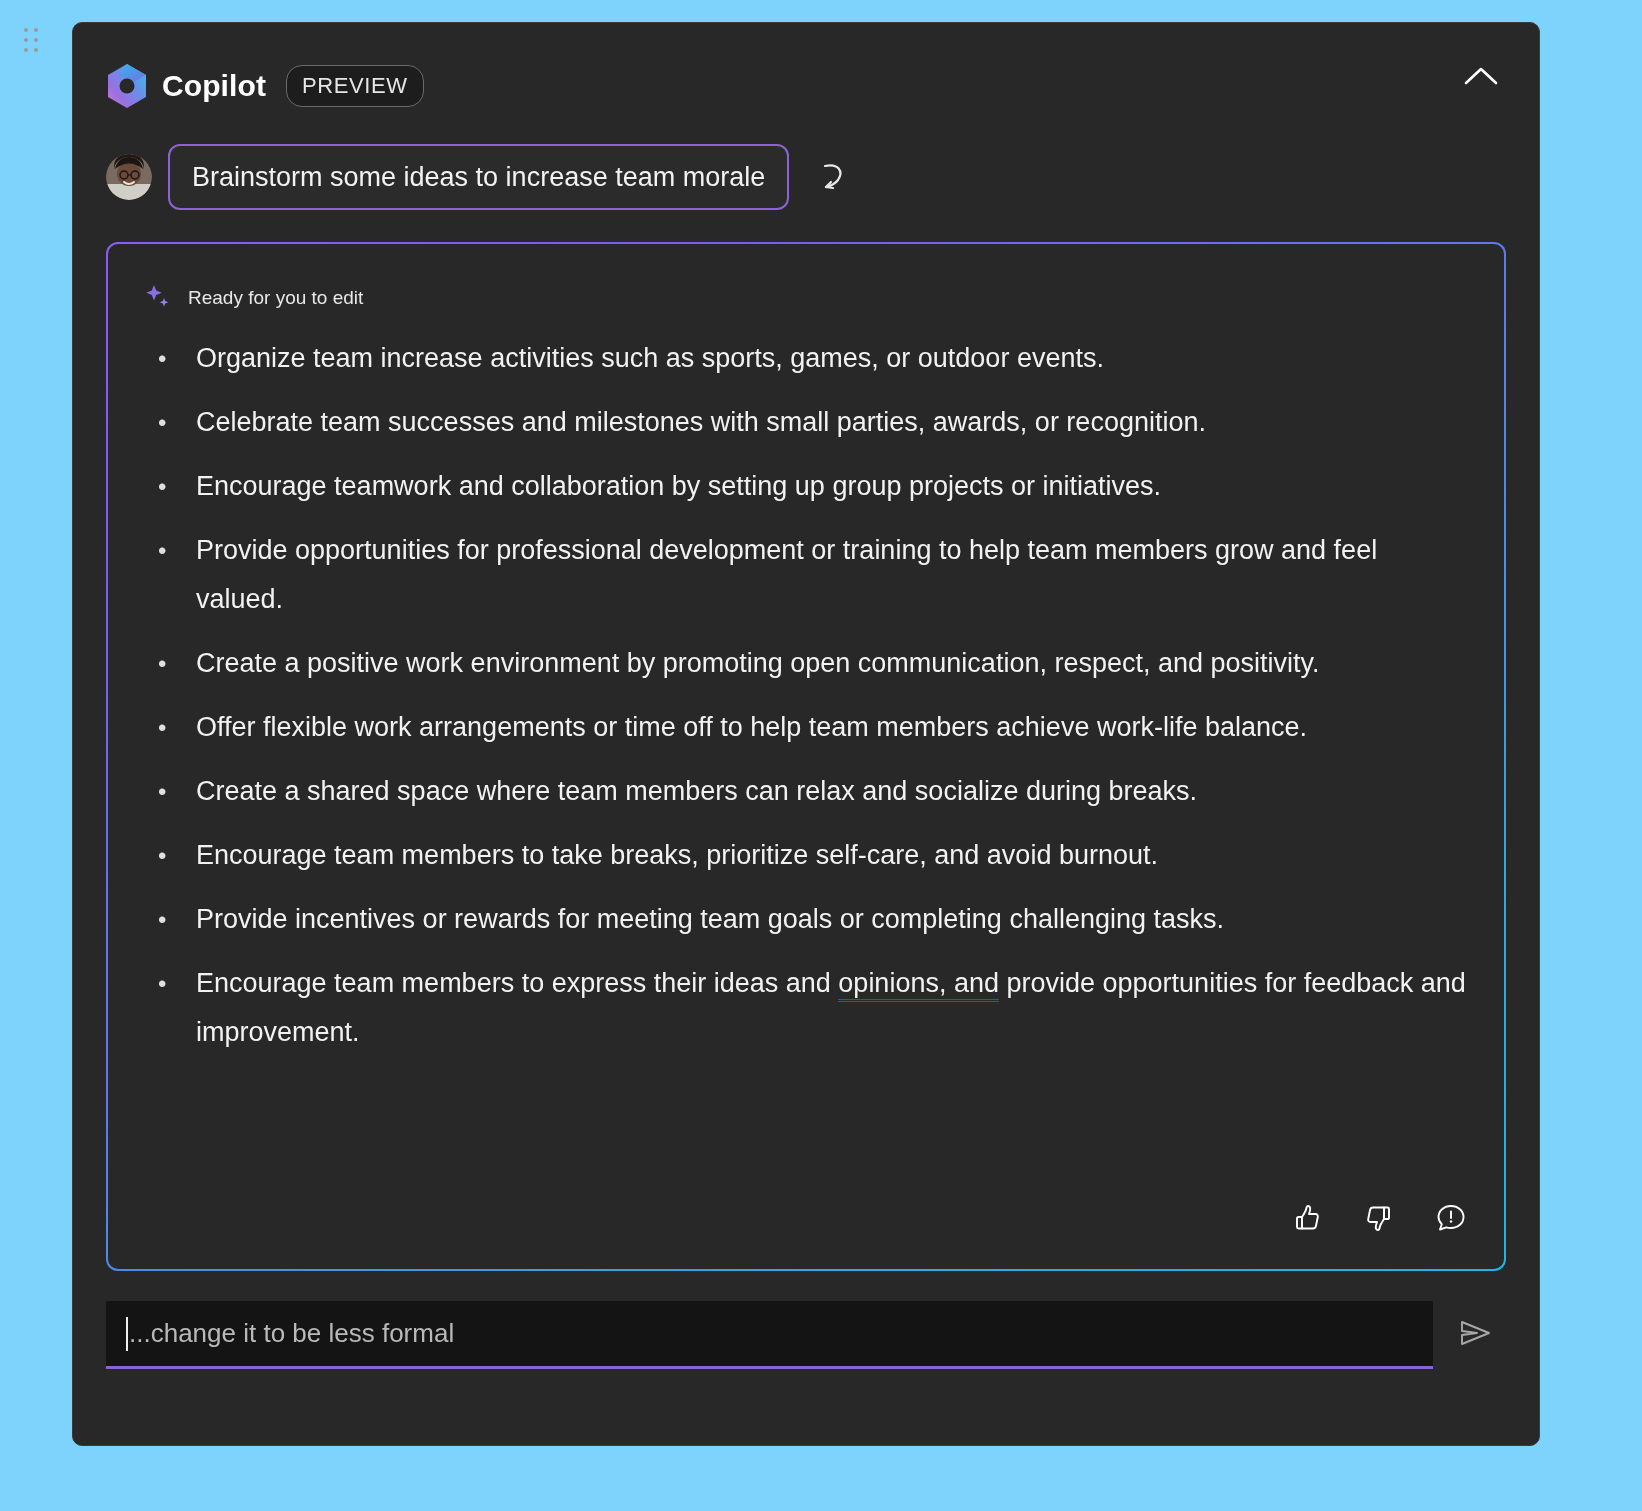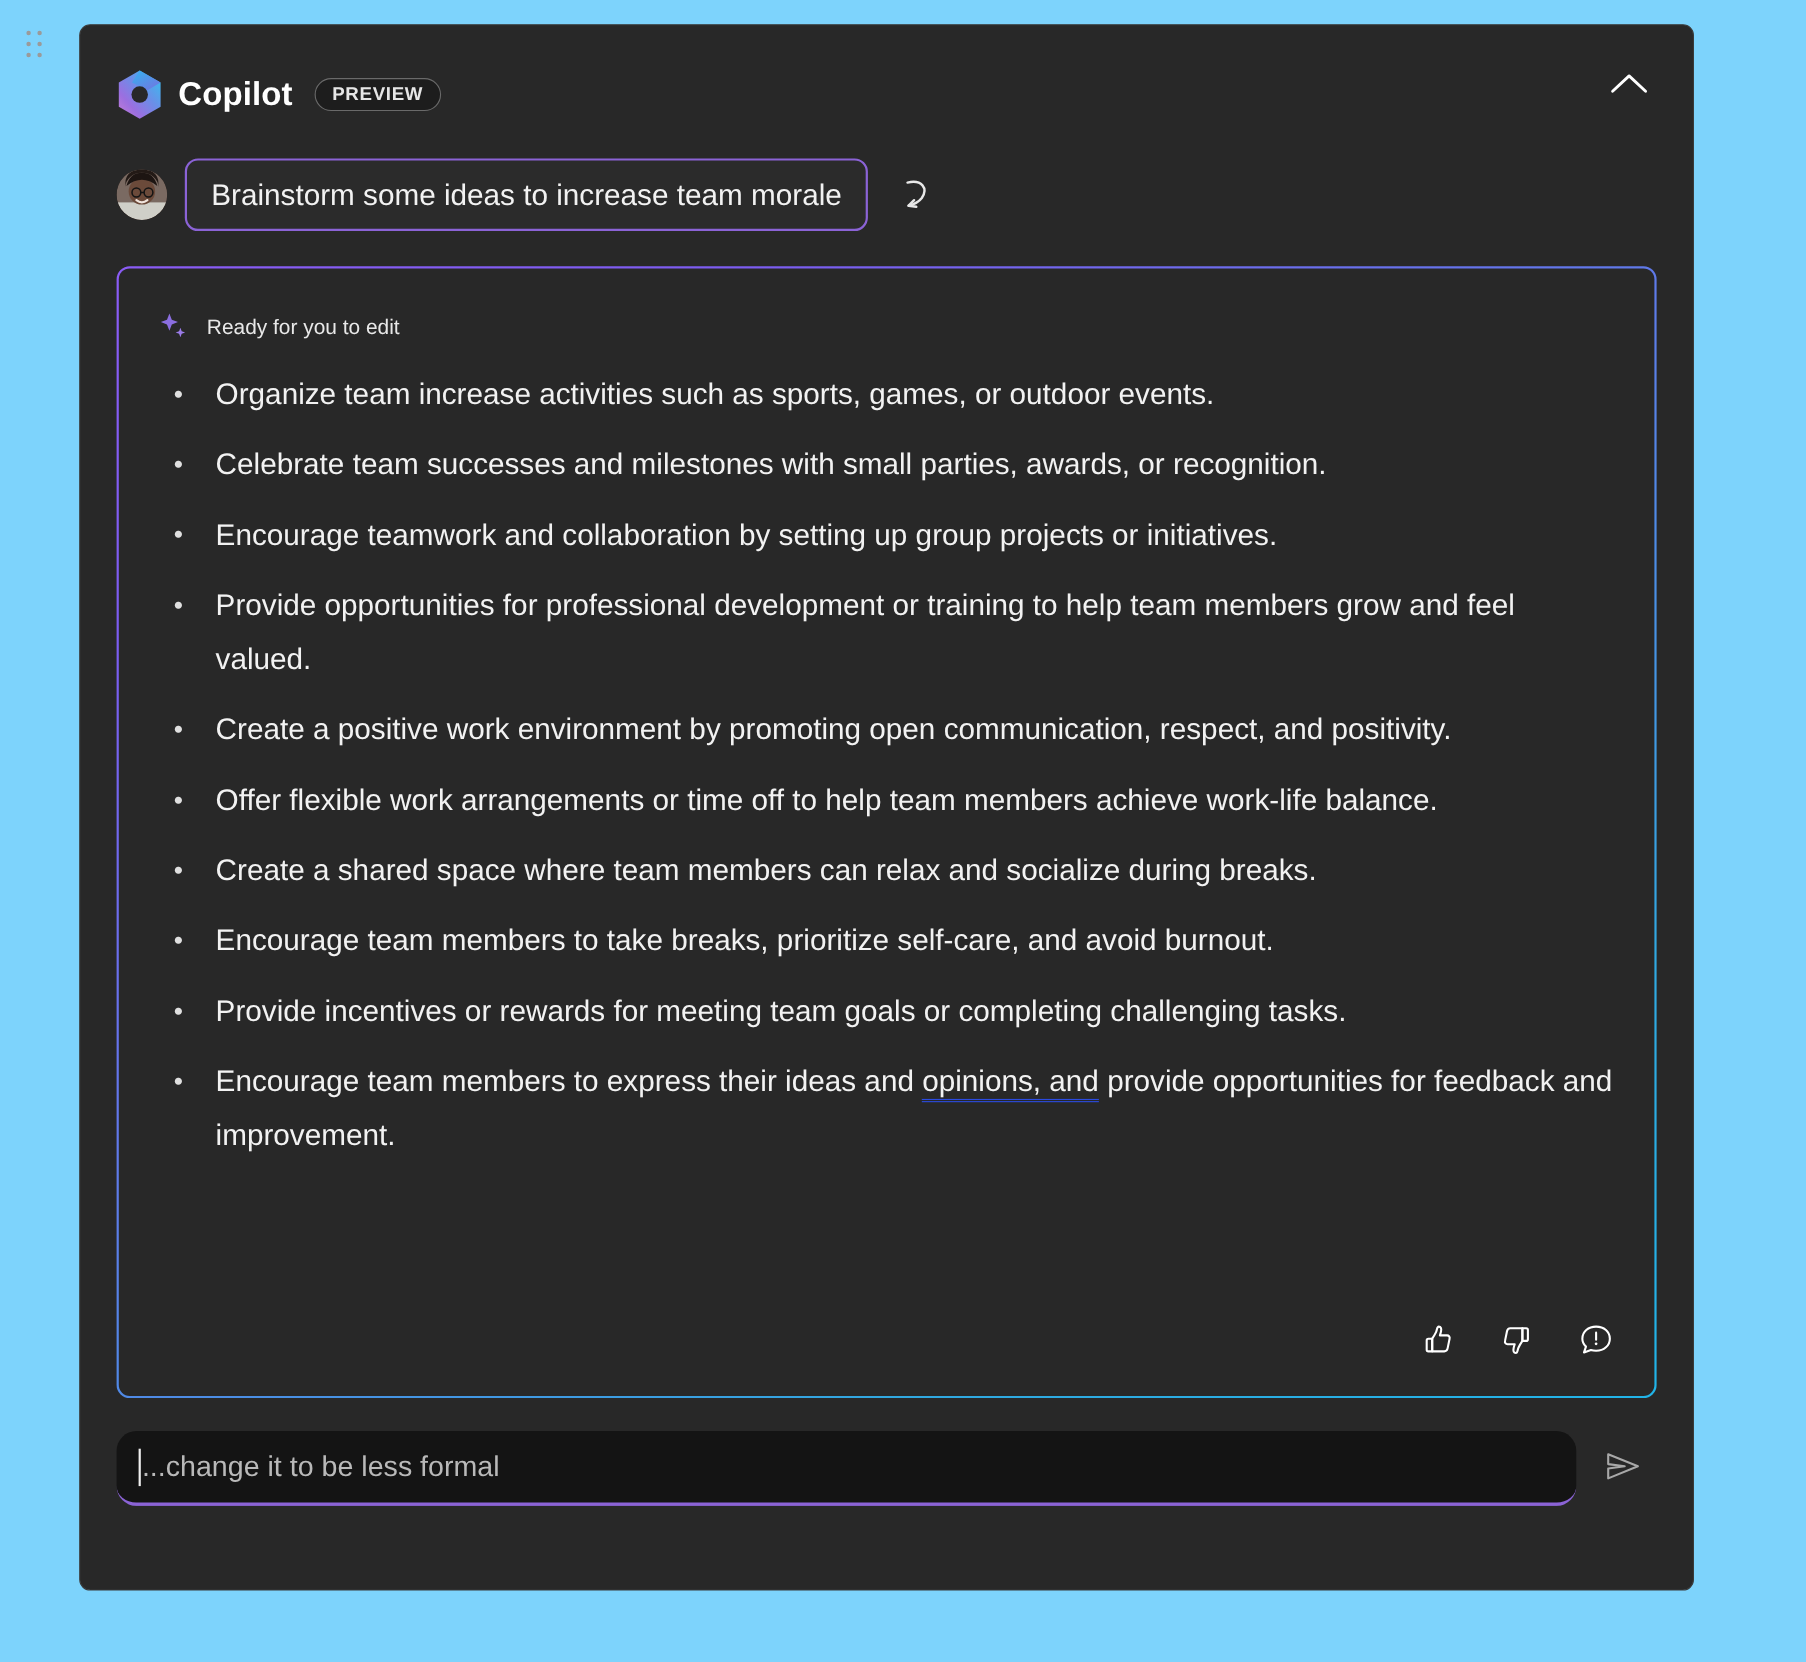--- a/index.html
+++ b/index.html
@@ -72,26 +72,26 @@
     font-size: 30px;
     font-weight: 600;
     color: #ffffff;
     letter-spacing: .1px;
   }
   .preview-badge {
     margin-left: 6px;
     display: inline-flex;
     align-items: center;
     justify-content: center;
-    height: 30px;
+    height: 42px;
     padding: 0 15px;
     border: 1px solid #6a6a6a;
     border-radius: 16px;
-    font-size: 17px;
-    font-weight: 700;
+    font-size: 22px;
+    font-weight: 400;
     letter-spacing: .6px;
     color: #e6e6e6;
     background: #1d1d1d;
   }
   .collapse-btn {
     position: absolute;
     right: 30px;
     top: 32px;
     width: 56px;
     height: 46px;
@@ -232,21 +232,21 @@
     width: 1400px;
     height: 68px;
     display: flex;
     align-items: center;
   }
   .compose-box {
     position: relative;
     width: 1338px;
     height: 68px;
     background: #141414;
-    border-radius: 18px;
+    border-radius: 0;
     border-bottom: 3px solid #8b63d6;
     display: flex;
     align-items: center;
     padding: 0 20px;
     cursor: text;
   }
   .caret {
     width: 2px;
     height: 34px;
     background: #f0f0f0;

